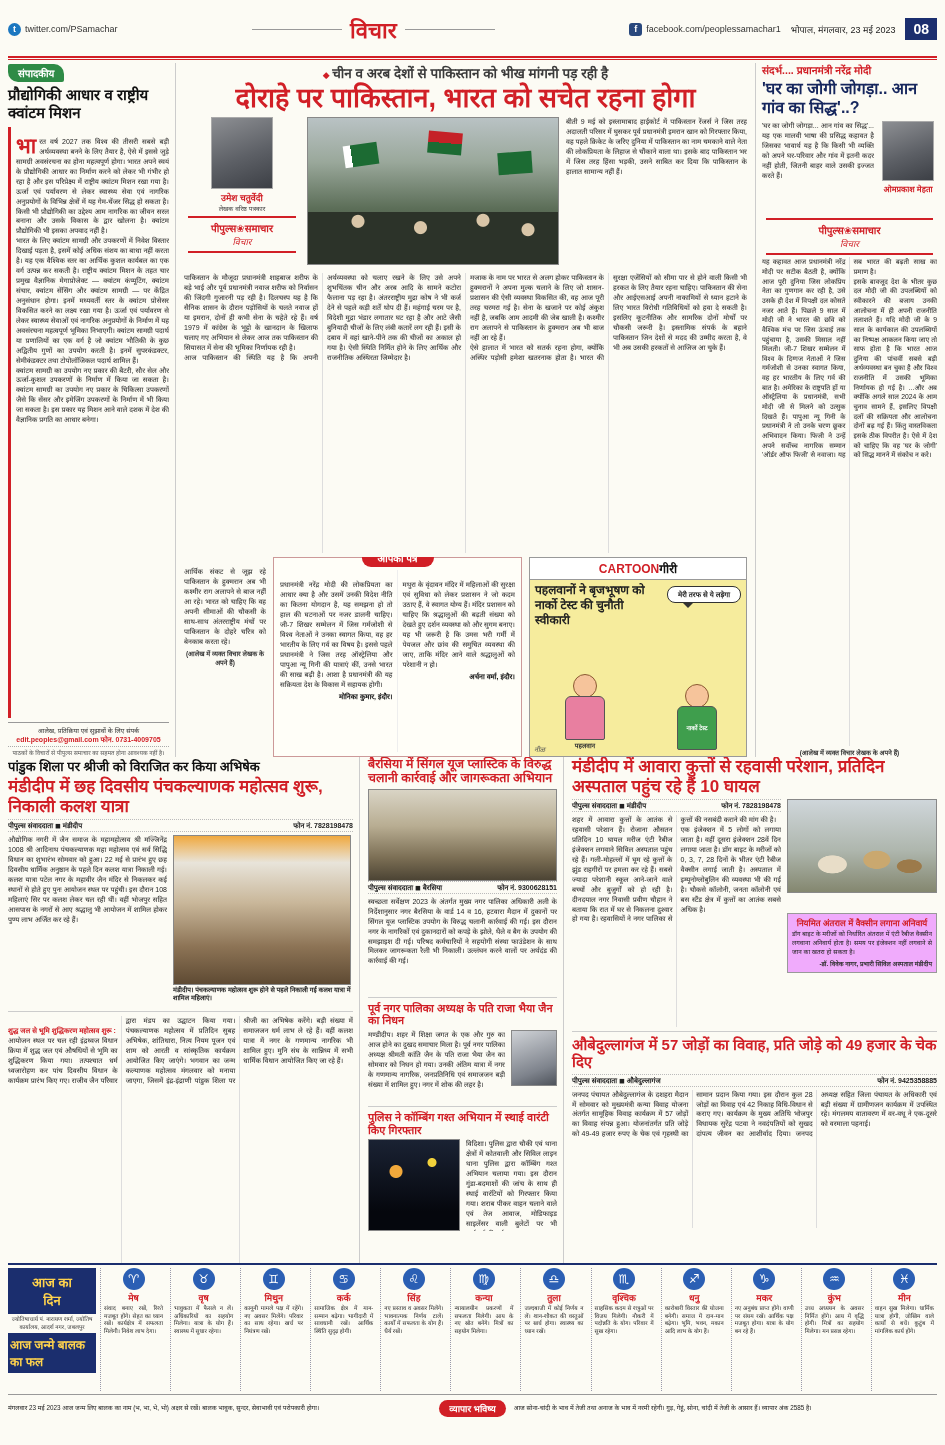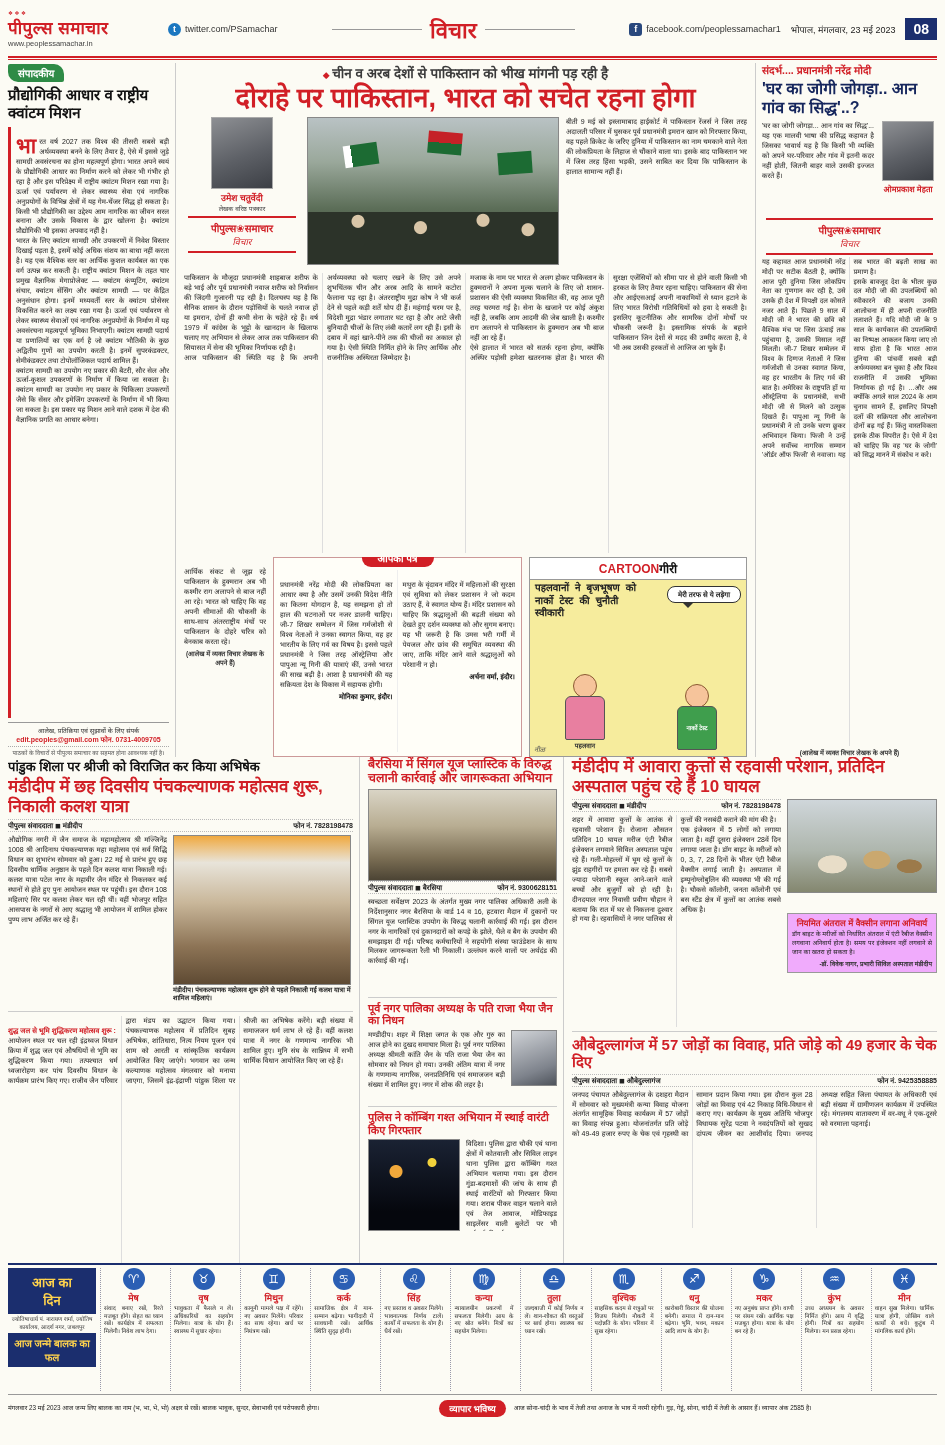--- a/index.html
+++ b/index.html
@@ -77,21 +77,21 @@
   .letters-box { flex: 1; border: 1px solid #c99; padding: 4px 6px; position: relative; background: #fffef8; }
   .letters-title { position: absolute; top: -1px; left: 50%; transform: translate(-50%, -45%);
     background: #d11f26; color: #fff; font-weight: bold; font-size: 10px; padding: 2px 16px; border-radius: 10px; }
   .letters-cols { column-count: 2; column-gap: 10px; column-rule: 1px solid #eee; height: 100%; padding-top: 8px; overflow: hidden; }
   .letter-author { display: block; text-align: right; font-weight: bold; font-size: 7px; color: #111; margin: 2px 0 6px; }
 
   .cartoon-box { width: 218px; border: 1px solid #999; display: flex; flex-direction: column; background: #f6ec9d; }
   .cartoon-title { background: #fff; border-bottom: 1px solid #999; text-align: center; padding: 2px 0; font-weight: bold; font-size: 12px; }
   .cartoon-title .en { color: #d11f26; } .cartoon-title .hi { color: #111; }
   .cartoon-stage { position: relative; flex: 1; overflow: hidden; }
-  .cartoon-caption { position: absolute; top: 3px; left: 5px; width: 118px; font-size: 10px; font-weight: bold; color: #222; line-height: 1.25; font-family: Liberation Mono, monospace; }
+  .cartoon-caption { position: absolute; top: 3px; left: 5px; width: 118px; font-size: 12px; font-weight: bold; color: #222; line-height: 1.25; }
   .speech { position: absolute; top: 6px; right: 5px; width: 74px; background: #fff; border: 1px solid #333;
     border-radius: 8px; font-size: 7px; font-weight: bold; padding: 3px 4px; text-align: center; }
   .speech::after { content: ""; position: absolute; bottom: -6px; left: 14px; border: 6px solid transparent; border-top-color: #333; border-bottom: 0; }
   .fig { position: absolute; bottom: 6px; width: 54px; text-align: center; }
   .fig .head { width: 24px; height: 24px; border-radius: 50%; background: #f6c49b; border: 1px solid #8a5a32; margin: 0 auto; }
   .fig .torso { width: 40px; height: 44px; border-radius: 6px 6px 2px 2px; margin: -2px auto 0; border: 1px solid #555;
     display: flex; align-items: center; justify-content: center; }
   .fig-left { left: 28px; } .fig-left .torso { background: #e87fa0; }
   .fig-right { right: 22px; } .fig-right .torso { background: #3f9e4d; color: #fff; font-size: 6px; font-weight: bold; }
   .fig-label { font-size: 6.5px; font-weight: bold; color: #333; margin-top: 1px; }
@@ -139,42 +139,37 @@
   .hdiv { border-top: 1px solid #ccc; margin: 4px 0; }
   .quote-box { border: 1px solid #999; background: #f0abfc; padding: 4px; margin-top: 20px; }
   .quote-title { color: #d11f26; font-weight: bold; font-size: 8.5px; text-align: center; line-height: 1.2; margin-bottom: 2px; }
   .quote-author { font-size: 6.3px; font-weight: bold; text-align: right; color: #333; margin-top: 2px; }
 
   
   .astro { display: flex; gap: 4px; height: 128px; border-top: 2px solid #1b2e6e; padding-top: 3px; overflow: hidden; }
   .astro-left { width: 88px; display: flex; flex-direction: column; gap: 2px; }
   .astro-title { background: #1b2e6e; color: #ffd34d; font-weight: bold; font-size: 13px; text-align: center; padding: 5px 20px; }
   .astro-credit { font-size: 5.8px; color: #333; text-align: center; line-height: 1.3; }
-  .birth-box { background: #1b2e6e; color: #ffd34d; font-weight: bold; font-size: 10px; text-align: center; padding: 3px 2px; }
+  .birth-box { background: #1b2e6e; color: #ffd34d; font-weight: bold; font-size: 12px; padding: 3px 2px; }
   .sign { flex: 1; border-left: 1px dotted #99a; padding: 0 3px; text-align: center; overflow: hidden; }
   .sign-icon { width: 22px; height: 22px; border-radius: 50%; background: #2b5fb4; color: #fff;
     font-size: 12px; line-height: 22px; margin: 0 auto 1px; }
   .sign-name { color: #d11f26; font-weight: bold; font-size: 9px; margin-bottom: 1px; }
   .sign-text { font-size: 5.8px; line-height: 1.3; text-align: justify; color: #222; }
 
   .bottom-strip { display: flex; align-items: center; gap: 8px; height: 26px; border-top: 1px solid #999; margin-top: 3px; padding-top: 2px; }
   .bottom-strip .bt { font-size: 6.3px; line-height: 1.3; color: #222; flex: 1; }
   .trade-label { background: #d11f26; color: #fff; font-weight: bold; font-size: 9px; padding: 2px 10px; border-radius: 9px; white-space: nowrap; }
 </style>
 </head>
 <body>
 
 <div class="page">
 
   <header class="topbar">
-    <div class="masthead">
-      <div class="mast-tagline">❖ ❖ ❖</div>
-      <div class="mast-name">पीपुल्स समाचार</div>
-      <div class="mast-site">www.peoplessamachar.in</div>
-    </div>
     <div class="social">
       <span class="icon-circle">t</span>
       <span>twitter.com/PSamachar</span>
     </div>
     <div class="page-title-wrap">
       <span class="rule-orn"></span>
       <span class="page-title">विचार</span>
       <span class="rule-orn"></span>
     </div>
     <div class="social">

